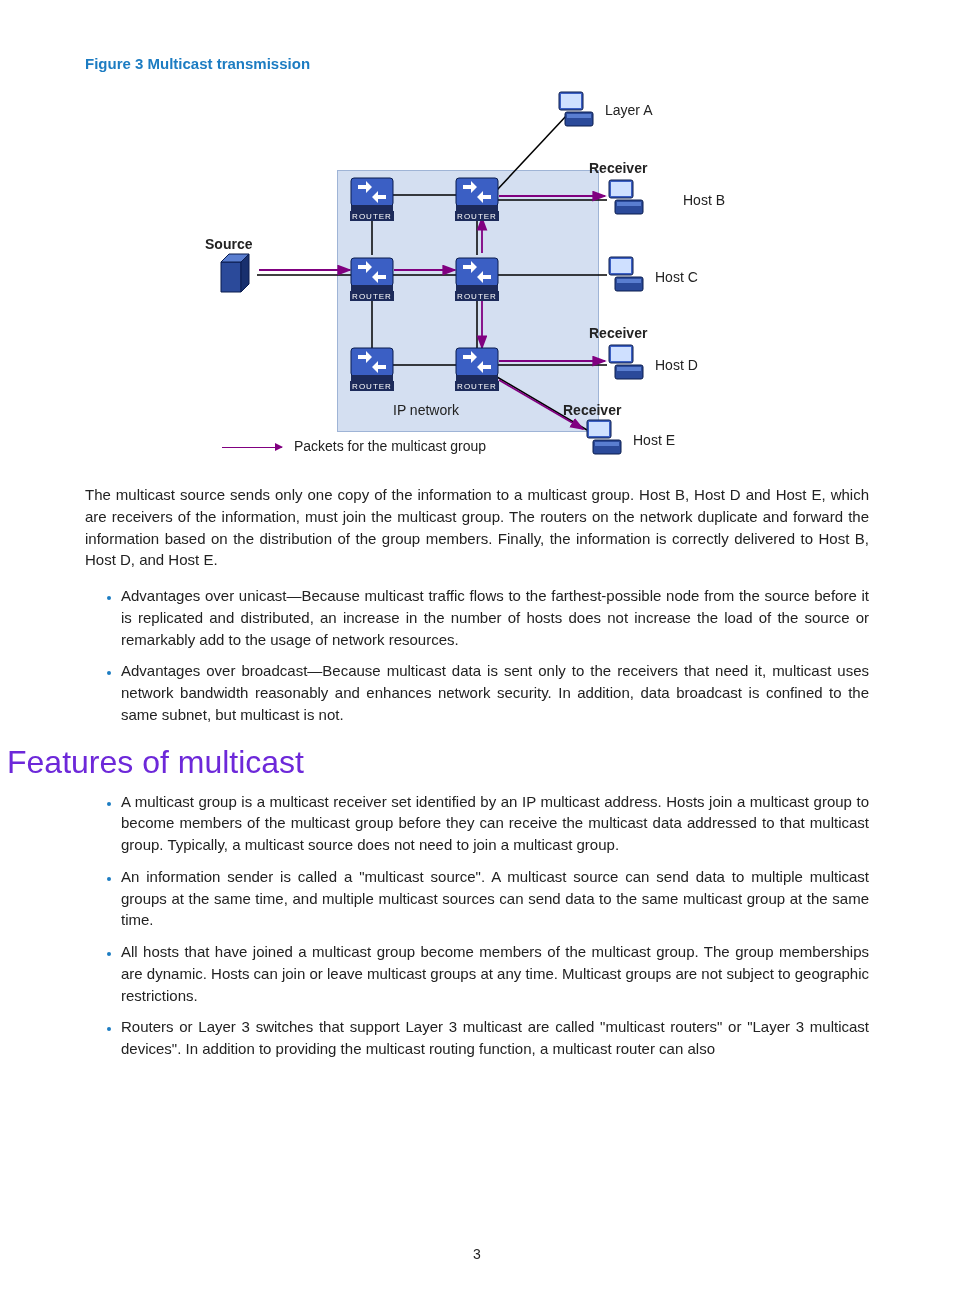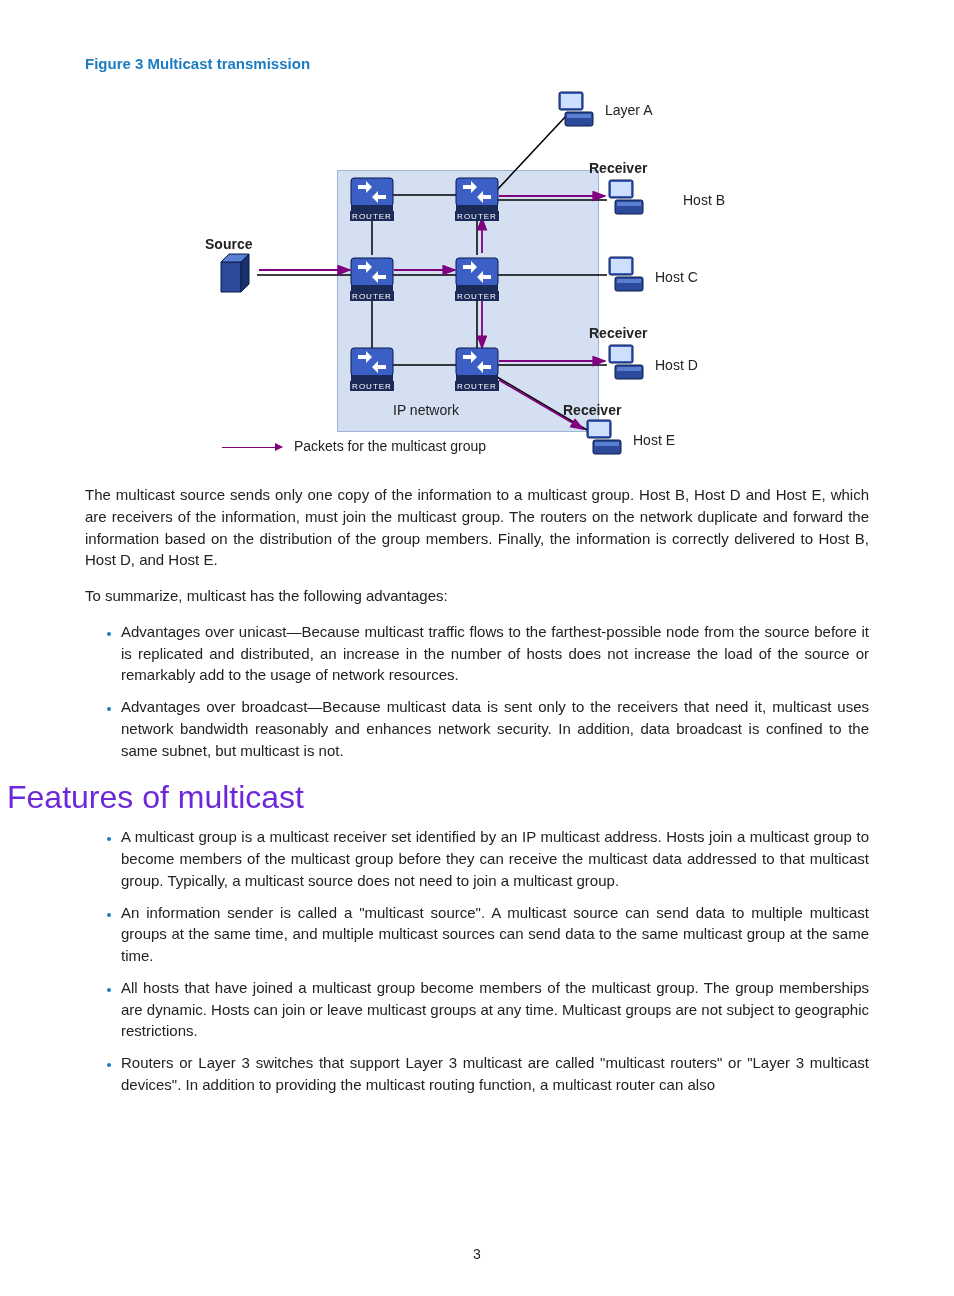--- a/index.html
+++ b/index.html
@@ -230,21 +230,20 @@
 
     <div class="iplabel" style="left:236px; top:322px;">IP network</div>
 
     <div class="legend">
       <span class="legend-arrow"></span>
       <span>Packets for the multicast group</span>
     </div>
   </div>
 
   <p class="body">The multicast source sends only one copy of the information to a multicast group. Host B, Host D and Host E, which are receivers of the information, must join the multicast group. The routers on the network duplicate and forward the information based on the distribution of the group members. Finally, the information is correctly delivered to Host B, Host D, and Host E.</p>
-  <p class="body">To summarize, multicast has the following advantages:</p>
 
   <ul class="b">
     <li>Advantages over unicast—Because multicast traffic flows to the farthest-possible node from the source before it is replicated and distributed, an increase in the number of hosts does not increase the load of the source or remarkably add to the usage of network resources.</li>
     <li>Advantages over broadcast—Because multicast data is sent only to the receivers that need it, multicast uses network bandwidth reasonably and enhances network security. In addition, data broadcast is confined to the same subnet, but multicast is not.</li>
   </ul>
 
   <h2 class="section">Features of multicast</h2>
 
 
   <ul class="b">

